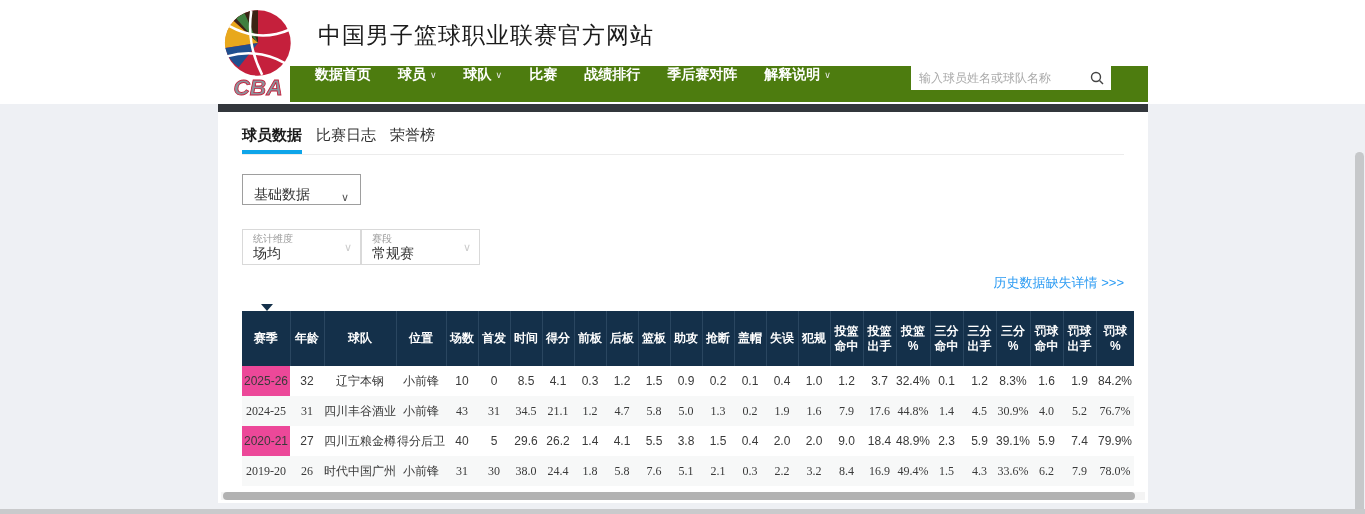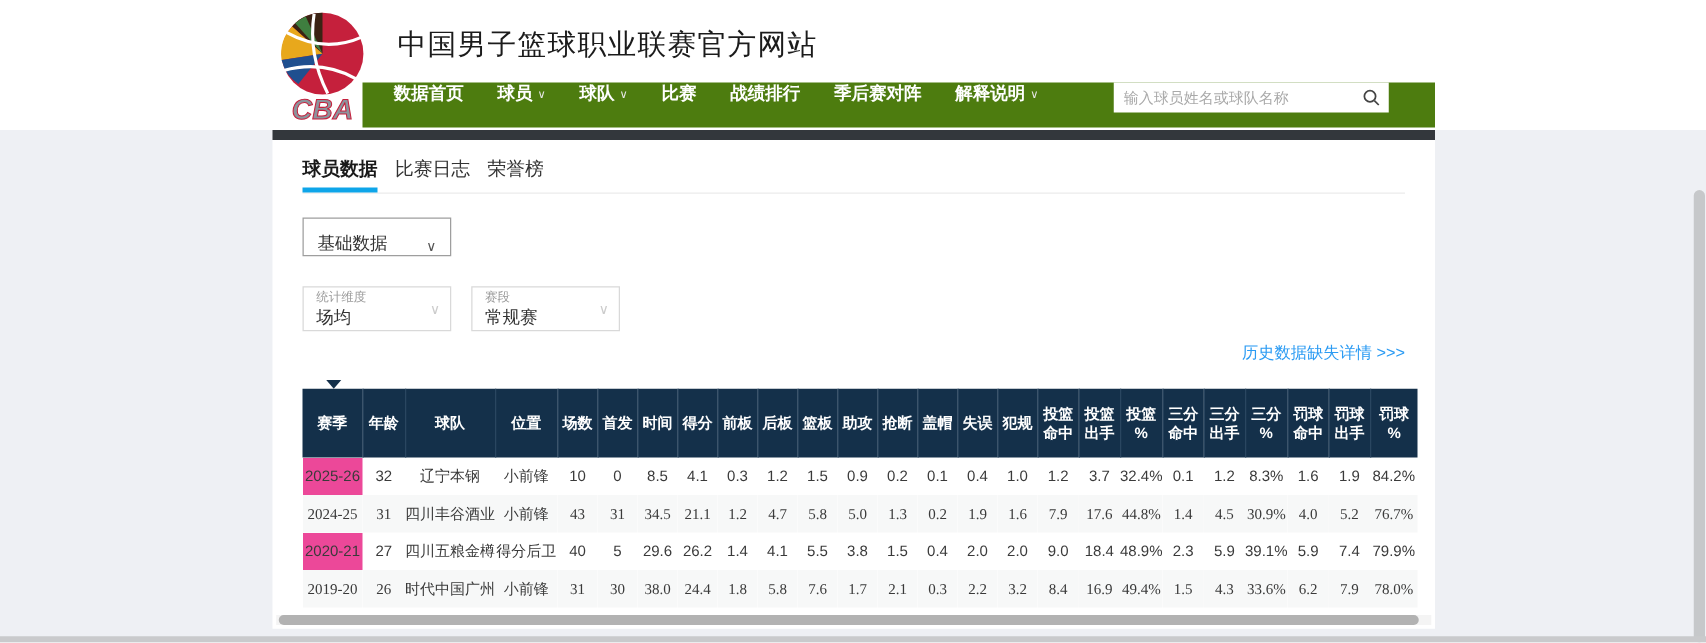--- a/index.html
+++ b/index.html
@@ -20,21 +20,21 @@
   .navbar {
     position:absolute; left:290px; top:66px; width:858px; height:36px;
     background:#4d7c0f; display:flex; align-items:flex-start; padding-left:25px;
   }
   .nav-item {
     color:#ffffff; font-size:14px; font-weight:bold; margin-right:27px;
     white-space:nowrap; cursor:pointer; display:flex; align-items:center;
   }
   .nav-item .chev { font-size:9px; font-weight:normal; margin-left:4px; color:#e8e8e8; }
   .search-wrap {
-    margin-left:auto; margin-right:37px; width:220px; height:24px; background:#ffffff;
+    margin-left:auto; margin-right:37px; width:200px; height:24px; background:#ffffff;
     display:flex; align-items:center; position:relative;
   }
   .search-wrap input {
     border:none; outline:none; width:190px; height:22px; margin-left:8px;
     font-size:12px; color:#333; font-family:"Liberation Sans","DejaVu Sans",sans-serif;
   }
   .search-wrap input::placeholder { color:#a9a9a9; }
   .search-icon { position:absolute; right:7px; top:5px; width:14px; height:14px; cursor:pointer; }
   
   .dark-strip { position:absolute; left:218px; top:104px; width:930px; height:8px; background:#33373c; }
@@ -44,21 +44,21 @@
   .tab { font-size:15px; color:#333; margin-right:14px; padding-bottom:9px; cursor:pointer; white-space:nowrap; }
   .tab.active { font-weight:bold; color:#1a1a1a; border-bottom:4px solid #0ea5e9; }
   
   .base-select {
     margin-top:19px; width:119px; height:31px; border:1px solid #9e9e9e; background:#fff;
     display:flex; align-items:flex-end; justify-content:space-between; padding:0 11px;
     font-size:14px; color:#333; cursor:pointer;
   }
   .base-select .chev { font-size:11px; color:#555; }
   
-  .filter-row { margin-top:24px; display:flex; gap:16px; }
+  .filter-row { margin-top:24px; display:flex; }
   .filter-box {
     width:119px; height:36px; border:1px solid #d9d9d9; background:#fff; position:relative;
     padding:3px 0 0 10px; cursor:pointer;
   }
   .filter-label { font-size:10px; color:#9a9a9a; line-height:12px; }
   .filter-value { font-size:14px; color:#333; line-height:17px; }
   .filter-box .chev { position:absolute; right:8px; top:11px; font-size:11px; color:#cccccc; }
   
   .link-row { margin-top:8px; text-align:right; height:18px; }
   .history-link { font-size:13px; color:#2b9bf3; text-decoration:none; cursor:pointer; }
@@ -330,21 +330,21 @@
             <td>26</td>
             <td>时代中国广州</td>
             <td>小前锋</td>
             <td>31</td>
             <td>30</td>
             <td>38.0</td>
             <td>24.4</td>
             <td>1.8</td>
             <td>5.8</td>
             <td>7.6</td>
-            <td>1.7</td>
+            <td>5.1</td>
             <td>2.1</td>
             <td>0.3</td>
             <td>2.2</td>
             <td>3.2</td>
             <td>8.4</td>
             <td>16.9</td>
             <td>49.4%</td>
             <td>1.5</td>
             <td>4.3</td>
             <td>33.6%</td>

